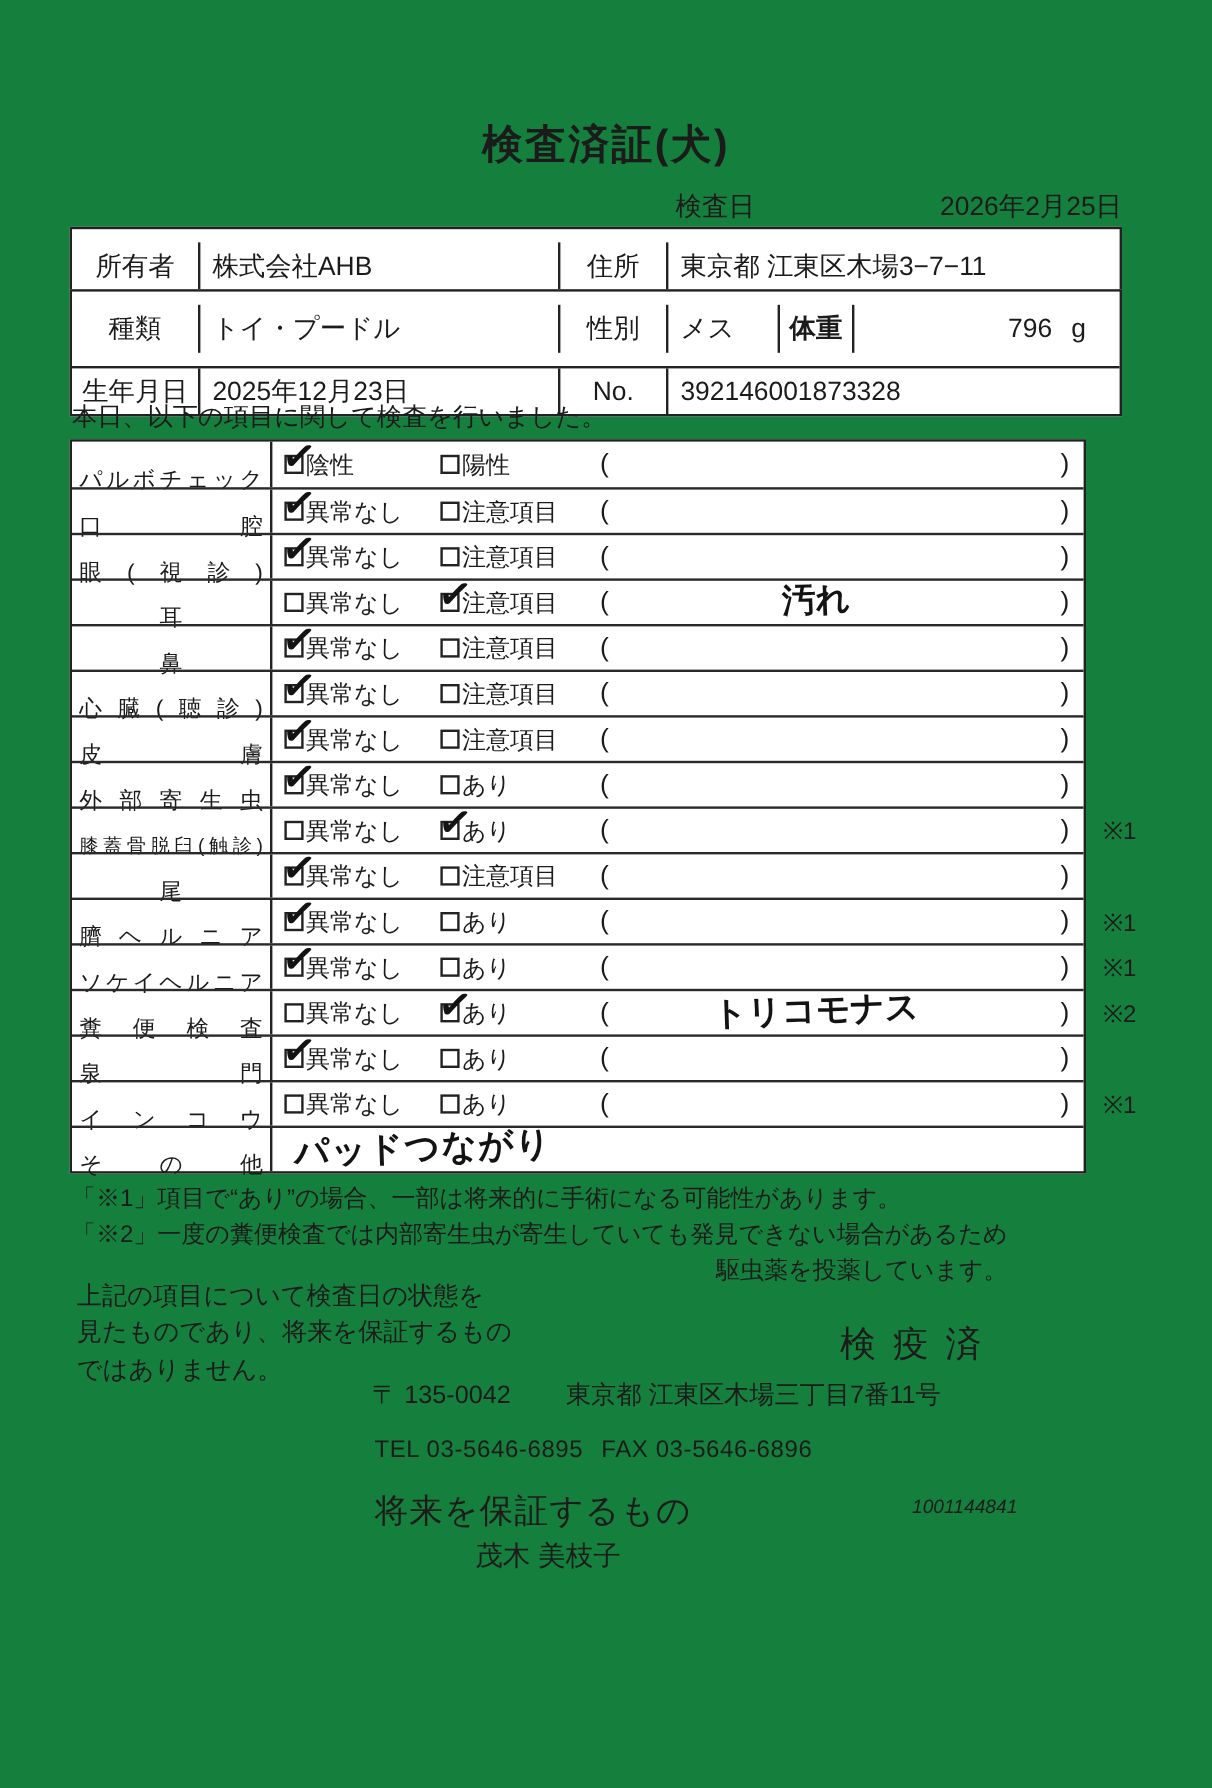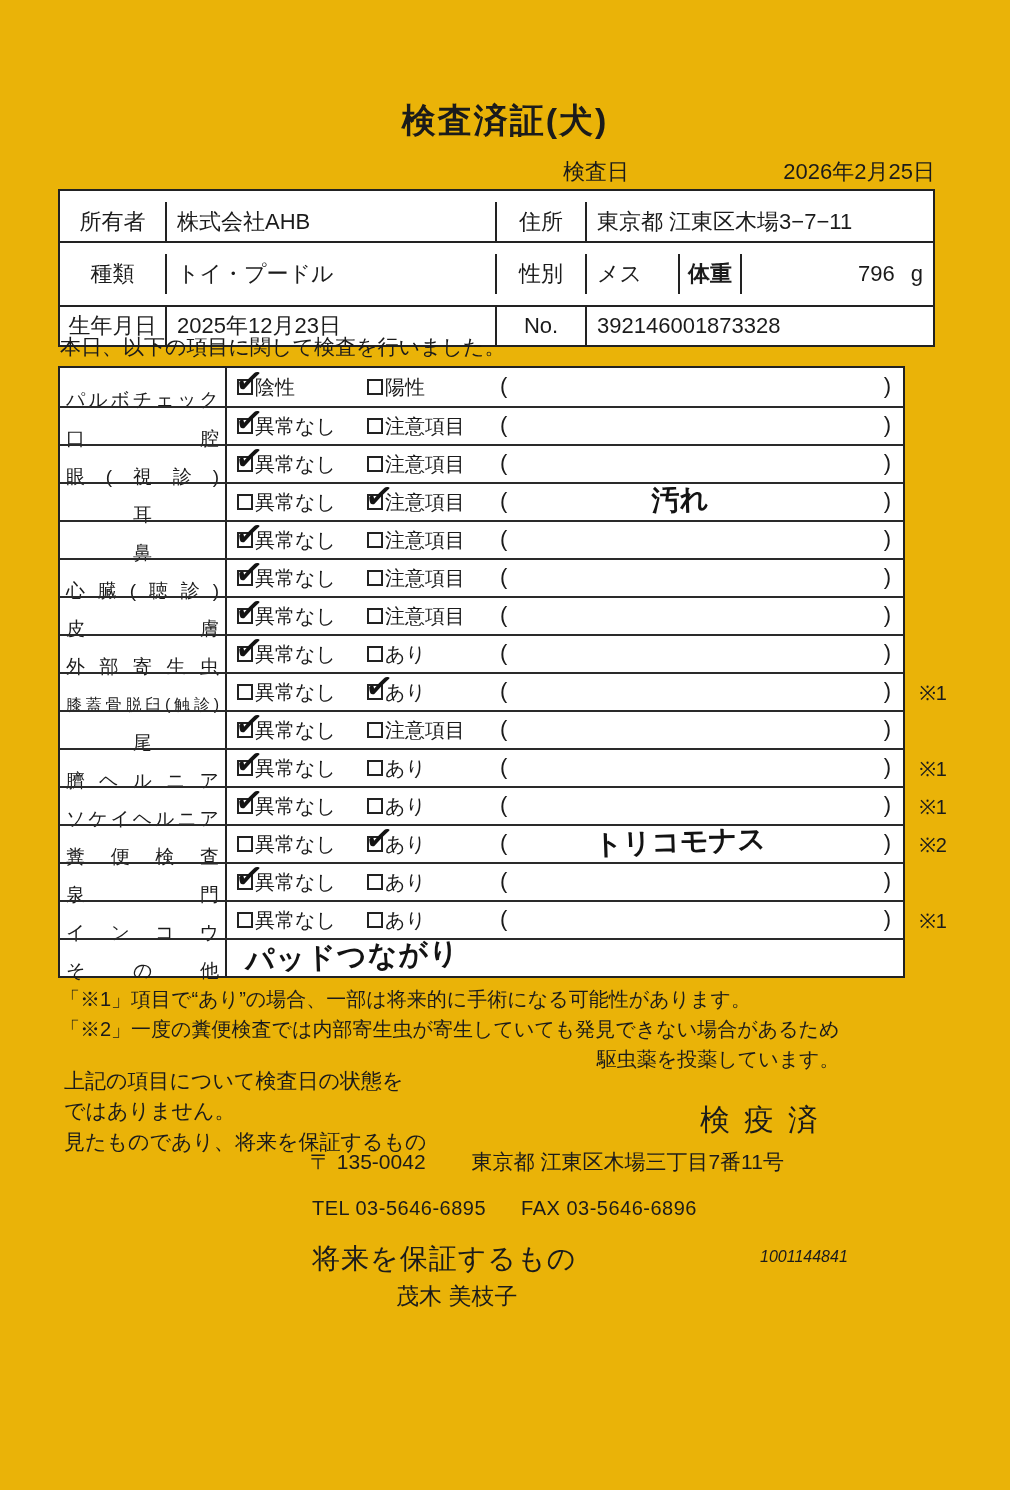--- a/index.html
+++ b/index.html
@@ -1,44 +1,44 @@
 <!DOCTYPE html>
 <html><head>
 <meta charset="utf-8">
 <style>
   * { margin:0; padding:0; box-sizing:border-box; }
   html,body { background:#e8e8e8; }
   .page {
     position:relative; width:1010px; height:1490px; margin:0 auto;
-    background:#eab308; color:#1b1b1b;
+    background:#15803d; color:#1b1b1b;
     font-family:"Liberation Sans", sans-serif;
     overflow:hidden;
   }
   .title {
     position:absolute; top:98px; left:0; width:100%;
     text-align:center; font-size:34px; font-weight:600; letter-spacing:2px;
   }
   .exam-date {
     position:absolute; top:157px; left:563px; width:372px;
     display:flex; justify-content:space-between; font-size:22px;
   }
   
   .htable { position:absolute; left:58px; width:877px; border:2px solid #222; background:#fff; }
   .hrow { display:flex; height:40px;margin-top:11px; }
   .hrow + .hrow { border-top:2px solid #222; }
   .hcell { display:flex; align-items:center; font-size:22px; border-right:2px solid #222; padding:0 10px; }
   .hcell:last-child { border-right:none; }
   .hlabel { justify-content:center; padding:0 4px; }
   .w-label { width:107px; }
-  .w-val1  { width:330px; }
+  .w-val1  { width:300px; }
   .w-label2{ width:90px; }
   .w-sex   { width:93px; }
   .w-wlab  { width:62px; justify-content:center;font-weight:bold; }
   .w-rest  { flex:1; }
-  .weight-val { flex:1; justify-content:flex-end; gap:16px; padding-right:10px; }
+  .weight-val { flex:1; justify-content:flex-end; gap:16px; padding-right:28px; }
   .owner-table { top:189px; }
   .animal-table { top:241px; }
   .intro { position:absolute; top:333px; left:60px; font-size:21px; font-weight:500; }
   
   .etable { position:absolute; top:366px; left:58px; width:847px; border:2px solid #222; background:#fff; }
   .erow { position:relative; display:flex; height:38px; }
   .erow + .erow { border-top:2px solid #2a2a2a; }
   .elabel { width:167px; border-right:2px solid #222; display:flex; align-items:center; padding:0 6px; }
   .jlabel { display:block; width:100%; font-size:19px;margin-top:26px; }
   .jlabel.small { font-size:16px; }
@@ -66,21 +66,21 @@
     transform:translateY(-52%) rotate(-2deg);
     font-size:29px; letter-spacing:1px;
   }
   .mark { position:absolute; right:-44px; top:50%; transform:translateY(-50%); font-size:20px; }
   
   .footnotes { position:absolute; top:984px; left:60px; font-size:20px; line-height:1.5; }
   .footnotes .indent { padding-left:44px;text-align:right; }
   .disclaimer { position:absolute; top:1066px; left:64px; font-size:21px; font-weight:500; line-height:1.45; }
   .stamp { position:absolute; top:1100px; left:700px; font-size:30px; font-weight:400; letter-spacing:14px; }
   .postal-line { position:absolute; top:1148px; left:310px; display:flex; gap:46px; font-size:21px; }
-  .tel-line { position:absolute; top:1197px; left:312px; display:flex; gap:35px; font-size:20px; letter-spacing:0.5px; }
+  .tel-line { position:absolute; top:1197px; left:312px; display:flex; gap:15px; font-size:20px; letter-spacing:0.5px; }
   .clinic-name { position:absolute; top:1240px; left:312px; font-size:28px; font-weight:500; letter-spacing:1px; }
   .vet-name { position:absolute; top:1281px; left:396px; font-size:23px; }
   .serial { position:absolute; top:1248px; left:760px; font-size:16px;font-style:italic; }
 </style>
 </head>
 <body>
 
 <div class="page">
 
   <div class="title">検査済証(犬)</div>
@@ -423,22 +423,22 @@
     </div>
 
   <div class="footnotes">
     <div>「※1」項目で“あり”の場合、一部は将来的に手術になる可能性があります。</div>
     <div>「※2」一度の糞便検査では内部寄生虫が寄生していても発見できない場合があるため</div>
     <div class="indent">駆虫薬を投薬しています。</div>
   </div>
 
   <div class="disclaimer">
     <div>上記の項目について検査日の状態を</div>
+    <div>見たものであり、将来を保証するもの</div>
     <div>ではありません。</div>
-    <div>見たものであり、将来を保証するもの</div>
   </div>
 
   <div class="stamp">検疫済</div>
 
   <div class="postal-line">
     <span>〒 135-0042</span>
     <span>東京都 江東区木場三丁目7番11号</span>
   </div>
 
   <div class="tel-line">

